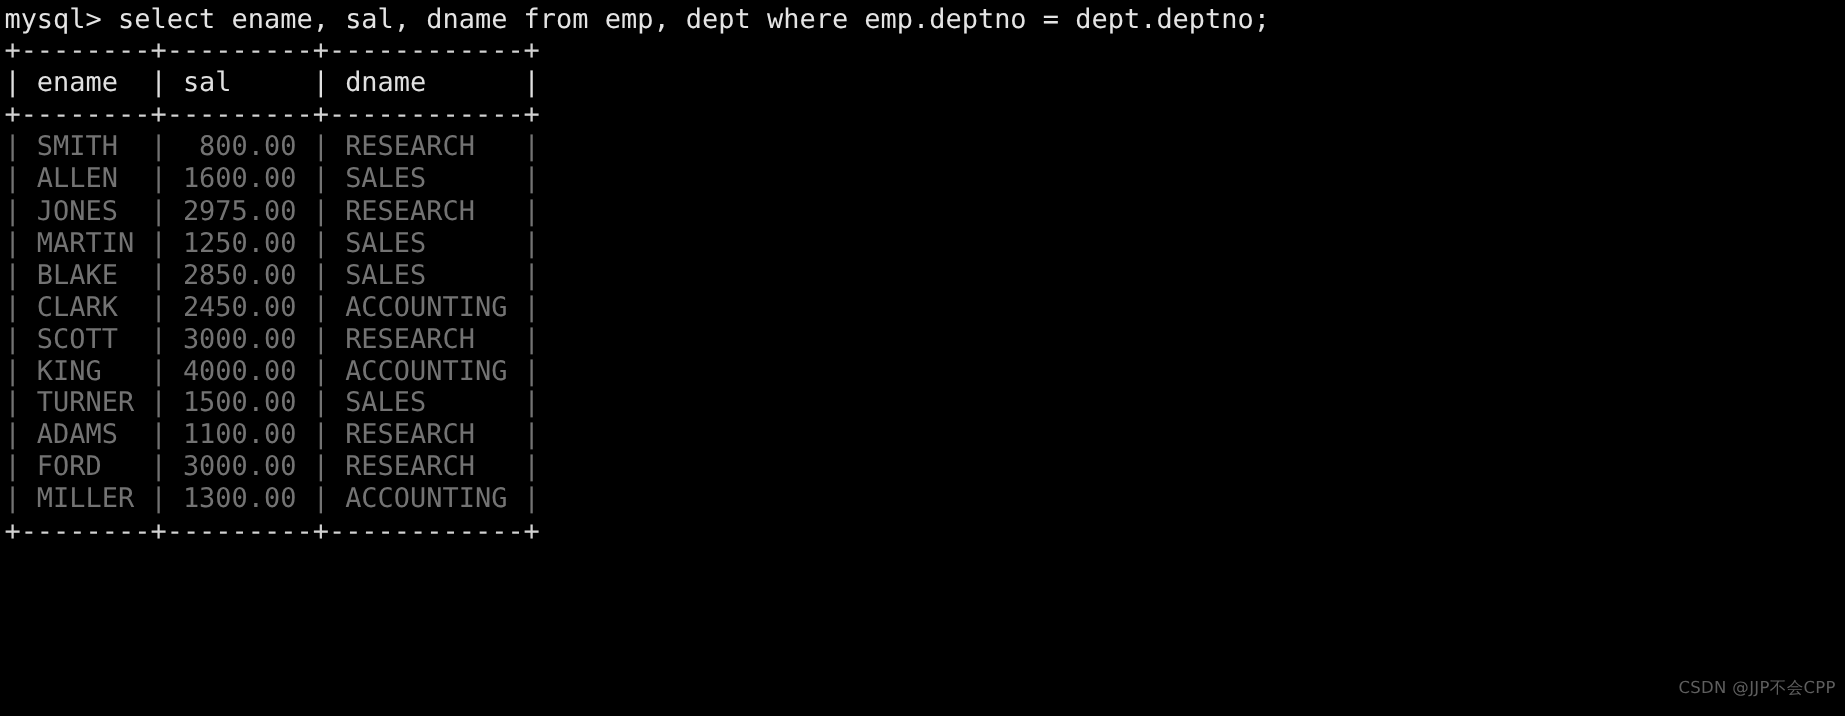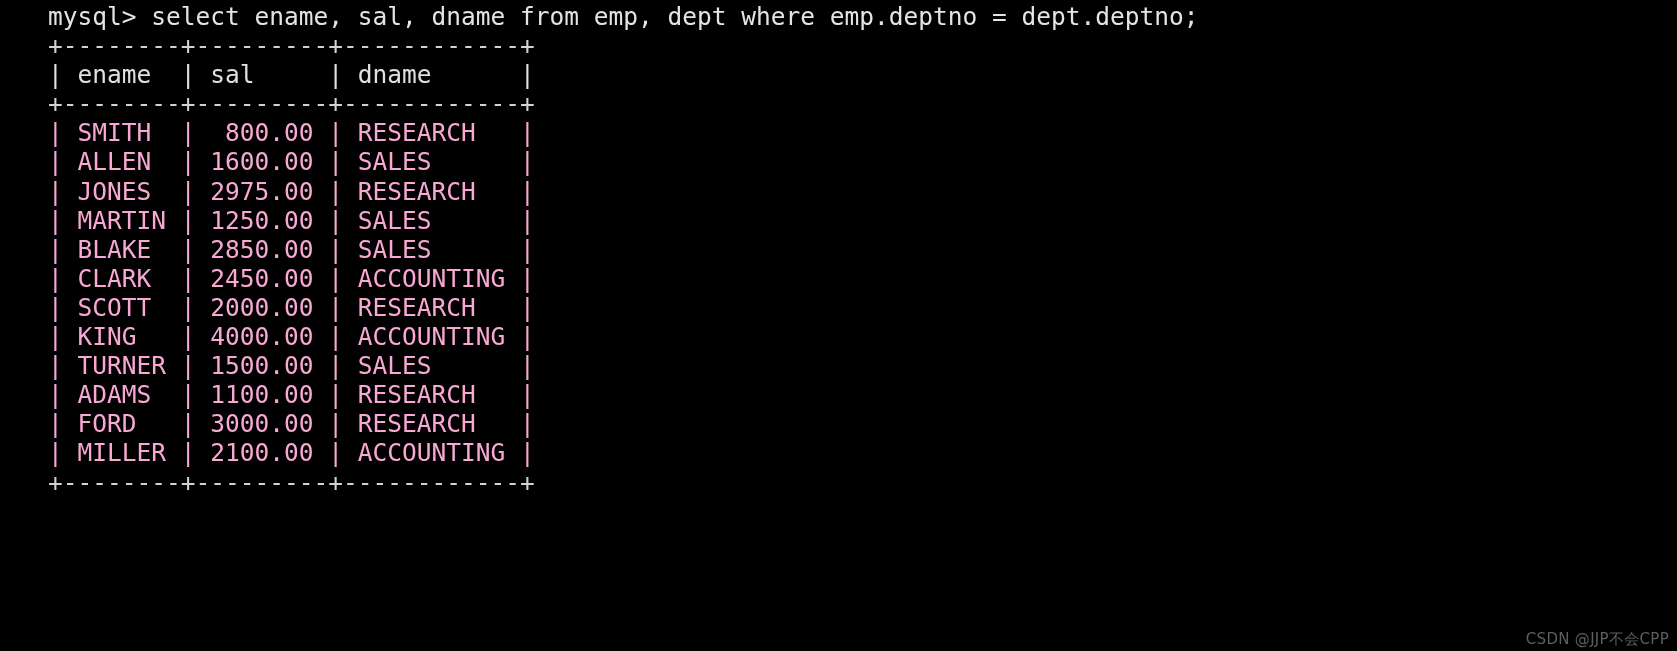--- a/index.html
+++ b/index.html
@@ -25,33 +25,32 @@
   }
 
   .term-line {
     font-family: "DejaVu Sans Mono", "Liberation Mono", monospace;
     font-size: 24.5px;
     line-height: 29.1px;
     color: #dcdcdc;
     white-space: pre;
     letter-spacing: 0px;
     height: 29.1px;
-    margin-left: 44px;
   }
 
   .term-line.prompt-line { color: #e4e4e4; }
   .term-line.rule-line   { color: #d2d2d2; }
   .term-line.header-line { color: #e0e0e0; }
-  .term-line.data-line   { color: #f9a8d4; }
+  .term-line.data-line   { color: #737373; }
   .term-line.status-line { color: #e0e0e0; }
 
   #watermark {
     position: absolute;
     right: 8px;
-    bottom: 2px;
+    bottom: 16px;
     font-family: "DejaVu Sans", "Liberation Sans", sans-serif;
     font-size: 15px;
     color: #5e5e5e;
     white-space: pre;
     letter-spacing: 0.3px;
   }
 </style>
 </head>
 <body>
 
@@ -65,26 +64,26 @@
 
   <div class="term-line rule-line">+--------+---------+------------+</div>
 
   <div id="rows-container">
       <div class="term-line data-line">| SMITH  |  800.00 | RESEARCH   |</div>
       <div class="term-line data-line">| ALLEN  | 1600.00 | SALES      |</div>
       <div class="term-line data-line">| JONES  | 2975.00 | RESEARCH   |</div>
       <div class="term-line data-line">| MARTIN | 1250.00 | SALES      |</div>
       <div class="term-line data-line">| BLAKE  | 2850.00 | SALES      |</div>
       <div class="term-line data-line">| CLARK  | 2450.00 | ACCOUNTING |</div>
-      <div class="term-line data-line">| SCOTT  | 2000.00 | RESEARCH   |</div>
+      <div class="term-line data-line">| SCOTT  | 3000.00 | RESEARCH   |</div>
       <div class="term-line data-line">| KING   | 4000.00 | ACCOUNTING |</div>
       <div class="term-line data-line">| TURNER | 1500.00 | SALES      |</div>
       <div class="term-line data-line">| ADAMS  | 1100.00 | RESEARCH   |</div>
       <div class="term-line data-line">| FORD   | 3000.00 | RESEARCH   |</div>
-      <div class="term-line data-line">| MILLER | 2100.00 | ACCOUNTING |</div>
+      <div class="term-line data-line">| MILLER | 1300.00 | ACCOUNTING |</div>
     </div>
 
   <div class="term-line rule-line">+--------+---------+------------+</div>
 
 
   <div id="watermark">CSDN @JJP不会CPP</div>
 
 </div>
 
 </body></html>

